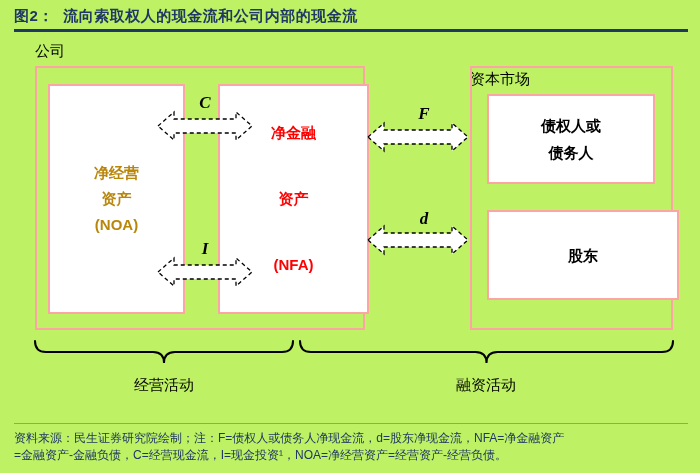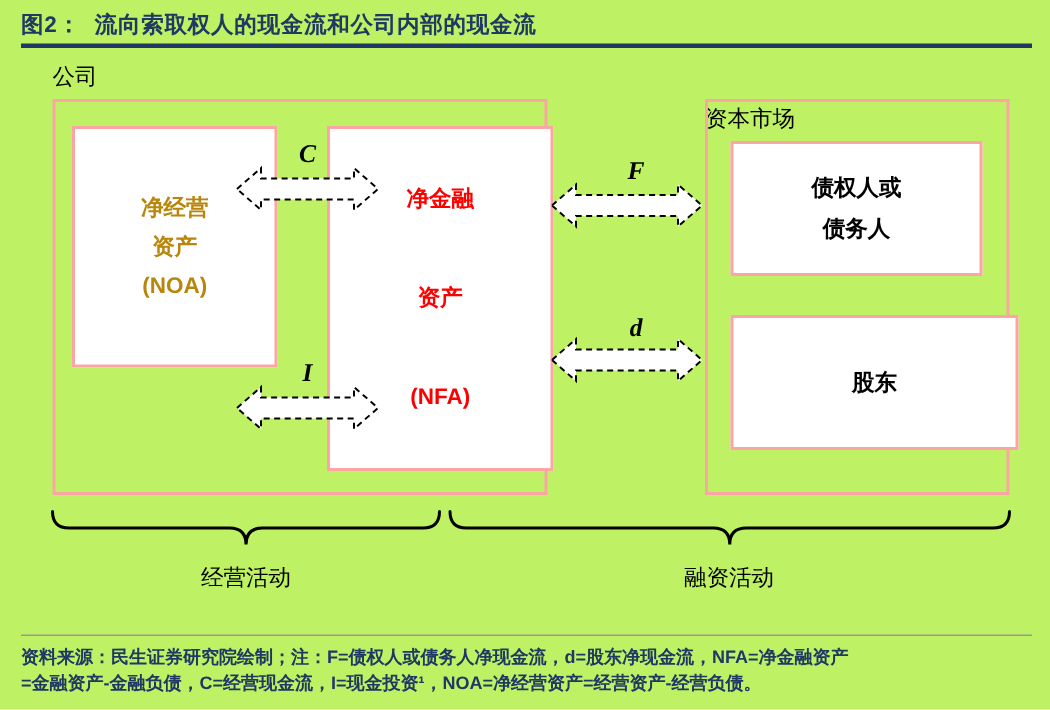--- a/index.html
+++ b/index.html
@@ -22,41 +22,41 @@
   .sec-label {
     position:absolute; top:42px; font-size:15px; color:#000; text-align:left;
   }
   .sec-label.company { left:35px; width:330px; }
   .sec-label.capmkt  { left:470px; width:203px;margin-top:28px; }
   
   .box { position:absolute; border:2px solid #fca5a5; background:#fff; box-sizing:border-box;
          display:flex; flex-direction:column; align-items:center; justify-content:center; }
   .box-company { left:35px;  top:66px; width:330px; height:264px; background:transparent; }
   .box-capmkt  { left:470px; top:66px; width:203px; height:264px; background:transparent; }
-  .box-noa { left:48px;  top:84px; width:137px; height:161px; }
+  .box-noa { left:48px;  top:84px; width:137px; height:230px; }
   .box-nfa { left:218px; top:84px; width:151px; height:230px;gap:40px; }
   .box-noa .ln, .box-nfa .ln { font-size:15px; font-weight:bold; line-height:26px; }
   .box-noa .ln { color:#b8860b; }
   .box-nfa .ln { color:#ff0000; }
   .box-creditors { left:487px; top:94px;  width:168px; height:90px; }
   .box-shareholders { left:487px; top:210px; width:192px; height:90px; }
   .box-creditors .ln, .box-shareholders .ln { font-size:15px; font-weight:bold; line-height:27px; color:#000; }
   
   .overlay { position:absolute; left:0; top:0; width:700px; height:473px; pointer-events:none; }
   .flow-arrow { fill:#ffffff; stroke:#000; stroke-width:1.3; stroke-dasharray:4 3; }
   .brace { fill:none; stroke:#000; stroke-width:2; stroke-linecap:round; }
   .arrow-label { font-family:"Liberation Serif","DejaVu Serif",serif; font-style:italic;
                  font-weight:bold; font-size:17px; fill:#000; text-anchor:middle; }
   
   .brace-label { position:absolute; top:376px; width:200px; text-align:center; font-size:15px; color:#000; }
   .brace-label.operating { left:64px; }
   .brace-label.financing { left:386px; }
   
   .footer-rule { position:absolute; left:14px; top:423px; width:674px; height:1px; background:#9a9a9a; }
-  .footer-line { position:absolute; left:14px; width:676px; font-size:12px; font-weight:bold; color:#1f3864; }
+  .footer-line { position:absolute; left:14px; width:676px; font-size:12px; font-weight:normal; color:#1f3864; }
   .footer-line.l1 { top:430px; }
   .footer-line.l2 { top:447px; }
 </style>
 </head>
 <body>
 
 <div class="stage">
 
   <div class="title">图2：  流向索取权人的现金流和公司内部的现金流</div>
   <div class="title-rule"></div>

